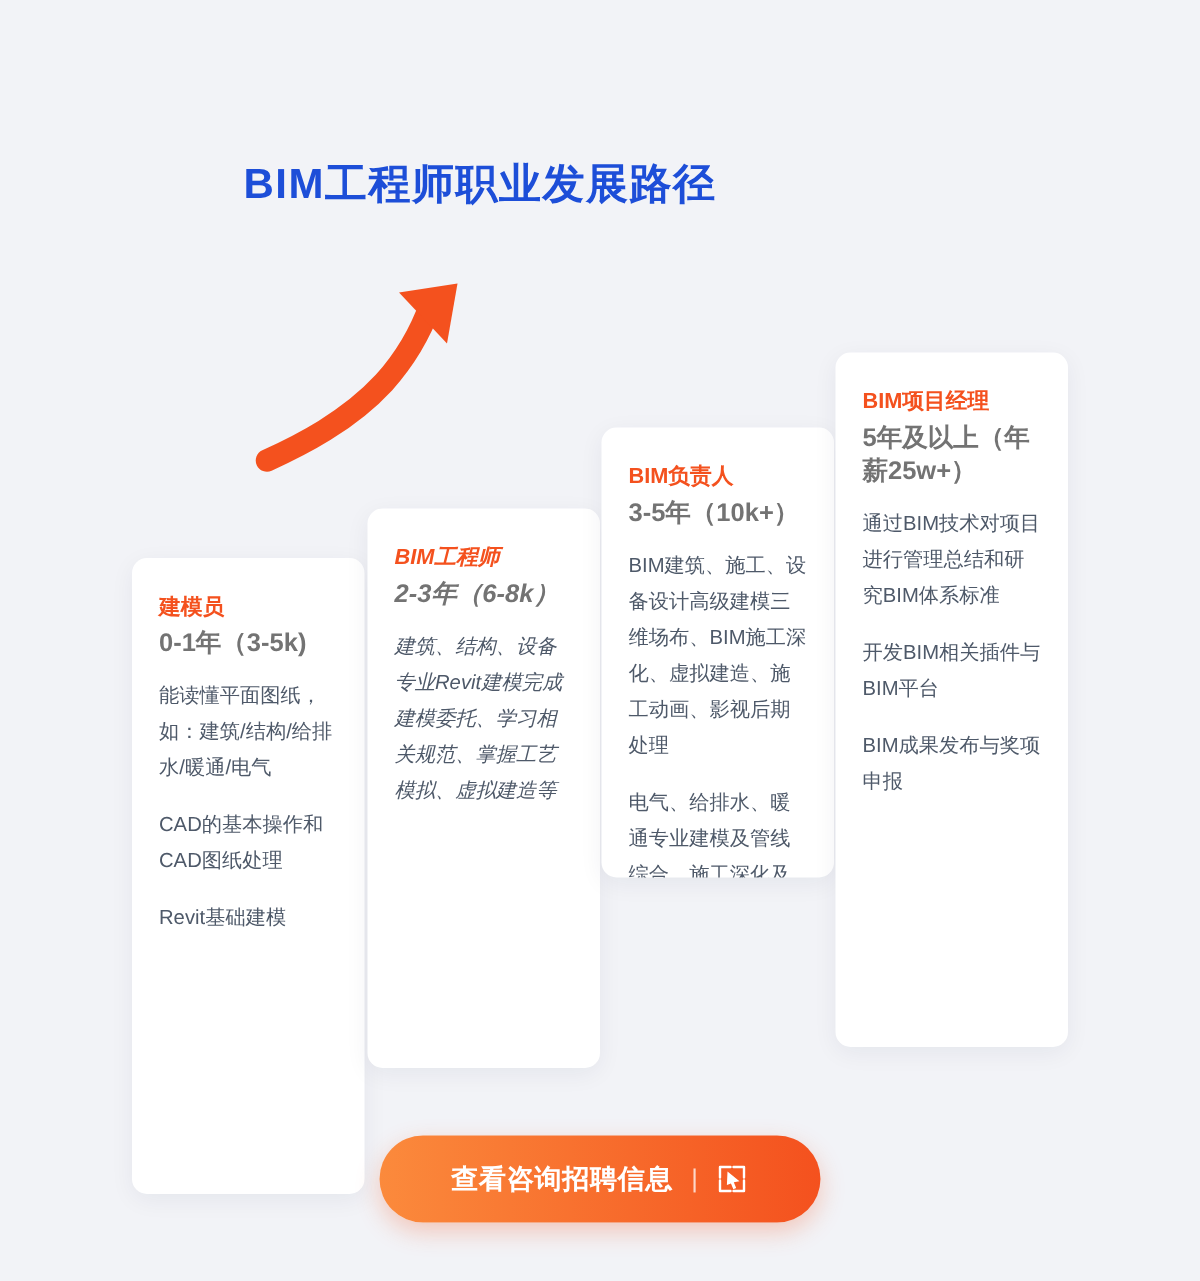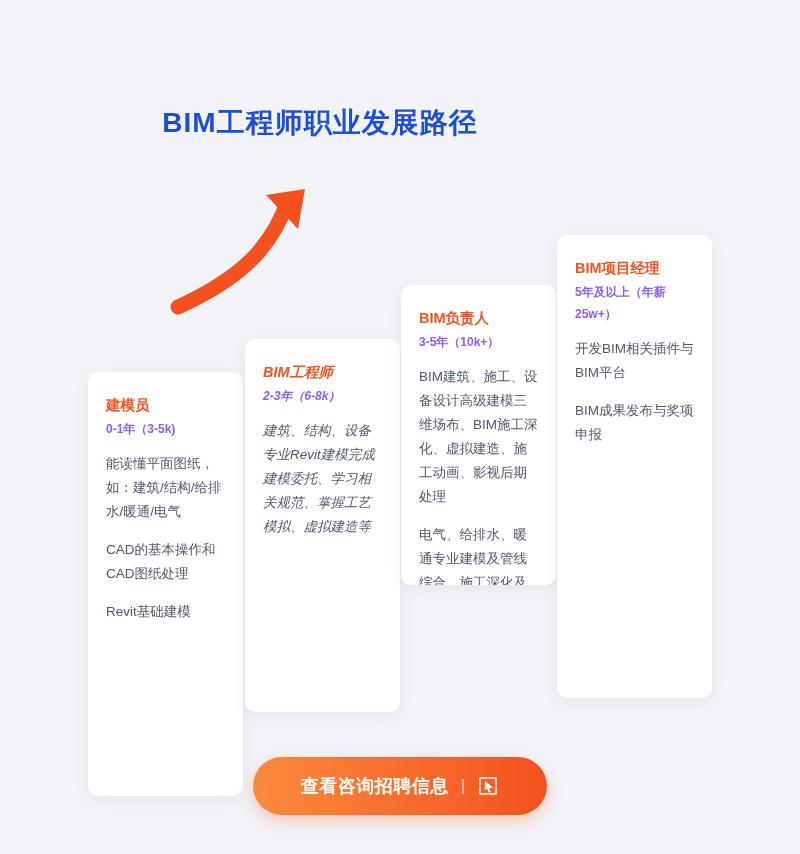--- a/index.html
+++ b/index.html
@@ -59,22 +59,22 @@
   .card-4 { left: 557px; top: 235px; width: 155px; height: 463px; }
 
   .role {
     color: #f4511e;
     font-size: 14.5px;
     font-weight: bold;
     line-height: 22px;
     margin: 0 0 2px 0;
   }
   .exp {
-    color: #8b5cf6;
-    font-size: 12px;
+    color: #737373;
+    font-size: 17px;
     font-weight: bold;
     line-height: 22px;
     margin: 0 0 12px 0;
   }
   .desc {
     color: #4e5969;
     font-size: 13.5px;
     line-height: 24px;
     margin: 0 0 14px 0;
     white-space: pre-wrap;
@@ -150,20 +150,21 @@
       <div class="role">BIM负责人</div>
       <div class="exp">3-5年（10k+）</div>
       <div class="desc">BIM建筑、施工、设备设计高级建模三维场布、BIM施工深化、虚拟建造、施工动画、影视后期处理</div>
       <div class="desc">电气、给排水、暖通专业建模及管线综合、施工深化及施工动画</div>
       <div class="desc">水暖电专业协同设计</div>
     </div>
 
     <div class="card card-4">
       <div class="role">BIM项目经理</div>
       <div class="exp">5年及以上（年薪25w+）</div>
+      <div class="desc">通过BIM技术对项目进行管理总结和研究BIM体系标准</div>
       <div class="desc">开发BIM相关插件与BIM平台</div>
       <div class="desc">BIM成果发布与奖项申报</div>
     </div>
 
   </div>
 
   <div class="cta">
     <span class="cta-label">查看咨询招聘信息</span>
     <span class="cta-sep">|</span>
     <span class="cta-icon">

